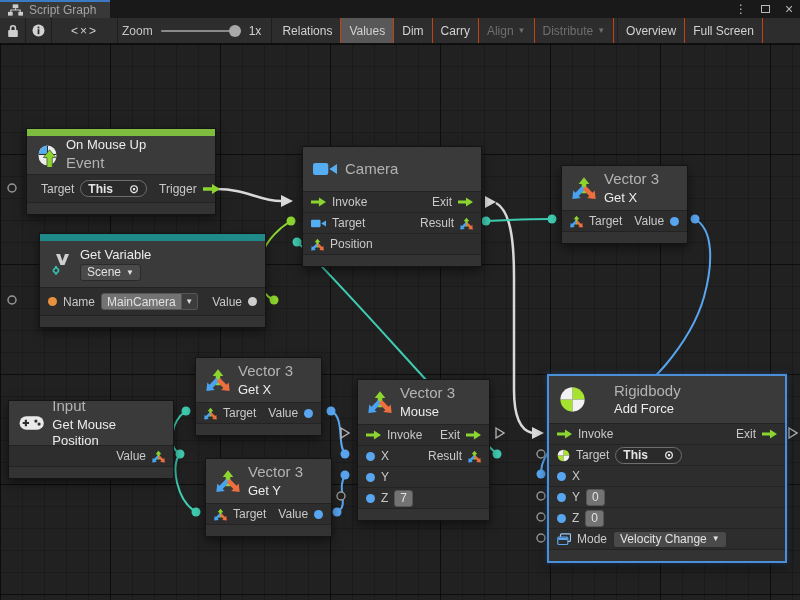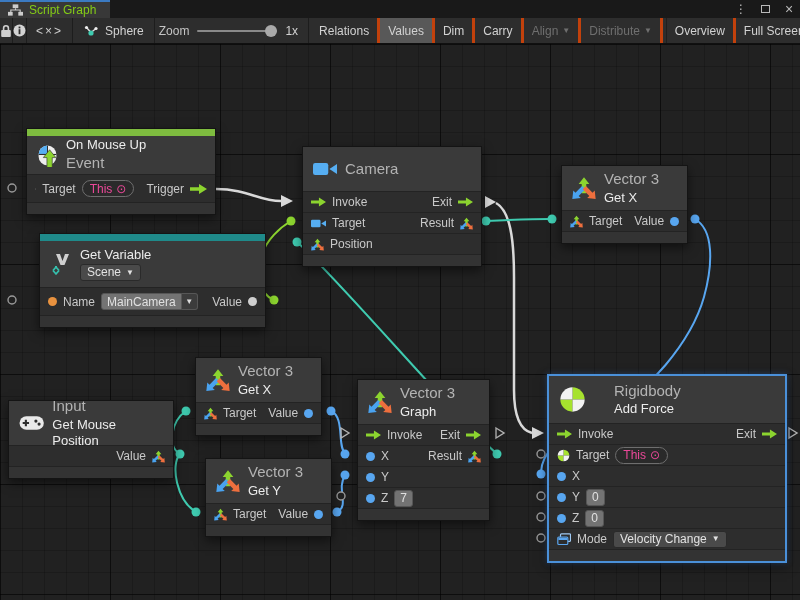--- a/index.html
+++ b/index.html
@@ -4,38 +4,38 @@
 <style>
   html,body{margin:0;padding:0;width:800px;height:600px;overflow:hidden;
     font-family:"Liberation Sans","DejaVu Sans",sans-serif;background:#191919;
     -webkit-font-smoothing:antialiased;}
   *{box-sizing:border-box;}
   .app{width:800px;height:600px;position:relative;background:#191919;}
 
   
   .tabbar{height:18px;background:#191919;display:flex;align-items:stretch;position:relative;}
   .tab{display:flex;align-items:center;gap:6px;background:#383838;border-top:2px solid #3b7ac1;
-       padding:0 14px 0 8px;color:#84cc16;font-size:12px;cursor:default;}
+       padding:0 14px 0 8px;color:#a3a3a3;font-size:12px;cursor:default;}
   .winbtns{position:absolute;right:4px;top:0;height:18px;display:flex;align-items:center;gap:10px;
        color:#b9b9b9;font-size:12px;}
   .winbtns .wb{display:inline-flex;align-items:center;justify-content:center;width:14px;height:14px;}
   .maxbox{width:9px;height:8px;border:1.5px solid #b9b9b9;display:inline-block;}
 
   
   .toolbar{height:26px;background:#2d2d2d;border-bottom:1px solid #101010;display:flex;
        align-items:stretch;color:#d2d2d2;font-size:12px;}
   .tseg{display:flex;align-items:center;justify-content:center;border-right:1px solid #1d1d1d;padding:0 9px;}
   .tseg.icon-seg{width:26px;padding:0;}
   .tseg.code-seg{width:66px;letter-spacing:2px;color:#cfcfcf;}
   .graph-seg{display:flex;align-items:center;gap:6px;padding:0 10px;}
   .zoom-seg{display:flex;align-items:center;gap:8px;padding:0 10px 0 4px;border-right:1px solid #1d1d1d;flex:0 0 auto;}
   .ztrack{width:80px;height:2px;background:#8a8a8a;position:relative;border-radius:1px;}
   .zhandle{position:absolute;right:0;top:-5px;width:12px;height:12px;border-radius:50%;background:#a9a9a9;}
   .tbtns{display:flex;align-items:stretch;margin-left:2px;flex:1;}
-  .tb{display:flex;align-items:center;padding:0 8px;border:none;border-right:3px solid #c2410c;
+  .tb{display:flex;align-items:center;padding:0 8px;border:none;border-right:1px solid #c2410c;
       background:transparent;color:#d2d2d2;font-size:12px;font-family:inherit;gap:4px;white-space:nowrap;}
   .tb.active{background:#585858;}
   .tb.disabled{color:#6f6f6f;}
   .caret{font-size:8px;line-height:1;}
 
   
   .canvas{position:absolute;left:0;top:44px;width:800px;height:556px;overflow:hidden;
     background-color:#212121;
     background-image:
       linear-gradient(rgba(0,0,0,.5) 1px,transparent 1px),
@@ -56,22 +56,22 @@
   .ttl{font-size:13px;color:#ececec;}
   .row{height:21px;display:flex;align-items:center;gap:6px;padding:0 8px;border-top:1px solid #232323;background:#2d2d2d;}
   .row-lg{height:28px;}
   .ftr{height:12px;background:#333333;border-top:1px solid #232323;}
   .sp{flex:1;}
   .plabel{color:#c9c9c9;}
   .pdot{width:9px;height:9px;border-radius:50%;flex:0 0 auto;}
   .pdot.blue{background:#58a6f0;}
   .pdot.orange{background:#e8923f;}
   .pdot.gray{background:#cfcfcf;}
-  .pill{display:inline-flex;align-items:center;gap:4px;border:1px solid #6e6e6e;border-radius:9px;
-    background:#2a2a2a;padding:0 7px;height:17px;color:#ec4899;}
+  .pill{display:inline-flex;align-items:center;gap:16px;border:1px solid #6e6e6e;border-radius:9px;
+    background:#2a2a2a;padding:0 7px;height:17px;color:#e5e5e5;font-weight:bold;}
   .tgt{font-size:12px;line-height:1;}
   .dd{display:inline-flex;align-items:center;gap:5px;background:#4a4a4a;border:1px solid #2a2a2a;
     border-radius:3px;padding:0 6px;height:17px;color:#e2e2e2;}
   .field{display:inline-flex;align-items:center;background:#737373;border:1px solid #565656;
     border-radius:3px;padding:0 5px;height:17px;color:#e0e0e0;}
   .ddbtn{display:inline-flex;align-items:center;justify-content:center;background:#3c3c3c;
     border:1px solid #565656;border-left:none;border-radius:0 3px 3px 0;width:16px;height:17px;
     font-size:8px;color:#ddd;}
   .field.pre{border-radius:3px 0 0 3px;}
   .num{min-width:16px;justify-content:center;}
@@ -121,29 +121,20 @@
     <div class="tseg icon-seg">
       <svg width="13" height="13" viewBox="0 0 13 13">
         <circle cx="6.5" cy="6.5" r="6" fill="#d3d3d3"></circle>
         <rect x="5.6" y="5.2" width="1.8" height="5" fill="#2d2d2d"></rect>
         <rect x="5.6" y="2.6" width="1.8" height="1.8" fill="#2d2d2d"></rect>
       </svg>
     </div>
     <div class="tseg code-seg">
       <span>&lt;×&gt;</span>
     </div>
-    <div class="tseg graph-seg">
-      <svg width="16" height="14" viewBox="0 0 16 14">
-        <path d="M3.5 3.5 L8 8.5 M13 4.5 L8 8.5" stroke="#e0e0e0" stroke-width="1.4" fill="none"></path>
-        <circle cx="8" cy="9" r="2.6" fill="#3fcbb0"></circle>
-        <circle cx="3.5" cy="3.5" r="1.6" fill="#efefef"></circle>
-        <circle cx="13" cy="4.5" r="1.6" fill="#efefef"></circle>
-      </svg>
-      <span>Sphere</span>
-    </div>
     <div class="zoom-seg">
       <span style="color:#c4c4c4;">Zoom</span>
       <div class="ztrack">
         <div class="zhandle"></div>
       </div>
       <span>1x</span>
     </div>
     <div class="tbtns">
       <button class="tb">Relations</button>
       <button class="tb active">Values</button>
@@ -448,21 +439,21 @@
 
     <div class="node" style="left:357px;top:335px;width:133px;">
       <div class="hdr">
         <svg width="24" height="24" viewBox="0 0 18 18">
           <use href="#varr" transform="translate(9,7)" fill="#8cd42f"></use>
           <use href="#varr" transform="translate(4.5,13) rotate(225)" fill="#4aa3f0"></use>
           <use href="#varr" transform="translate(13.5,13) rotate(135)" fill="#ee6f3e"></use>
         </svg>
         <div class="tt">
           <div class="cat">Vector 3</div>
-          <div class="ttl">Graph</div>
+          <div class="ttl">Mouse</div>
         </div>
       </div>
       <div class="row">
         <span class="flowarr">
           <svg width="15" height="10" viewBox="0 0 17 10">
               <use href="#flowarr" fill="#8cd42f"></use>
             </svg>
         </span>
         <span class="plabel">Invoke</span>
         <span class="sp"></span>

